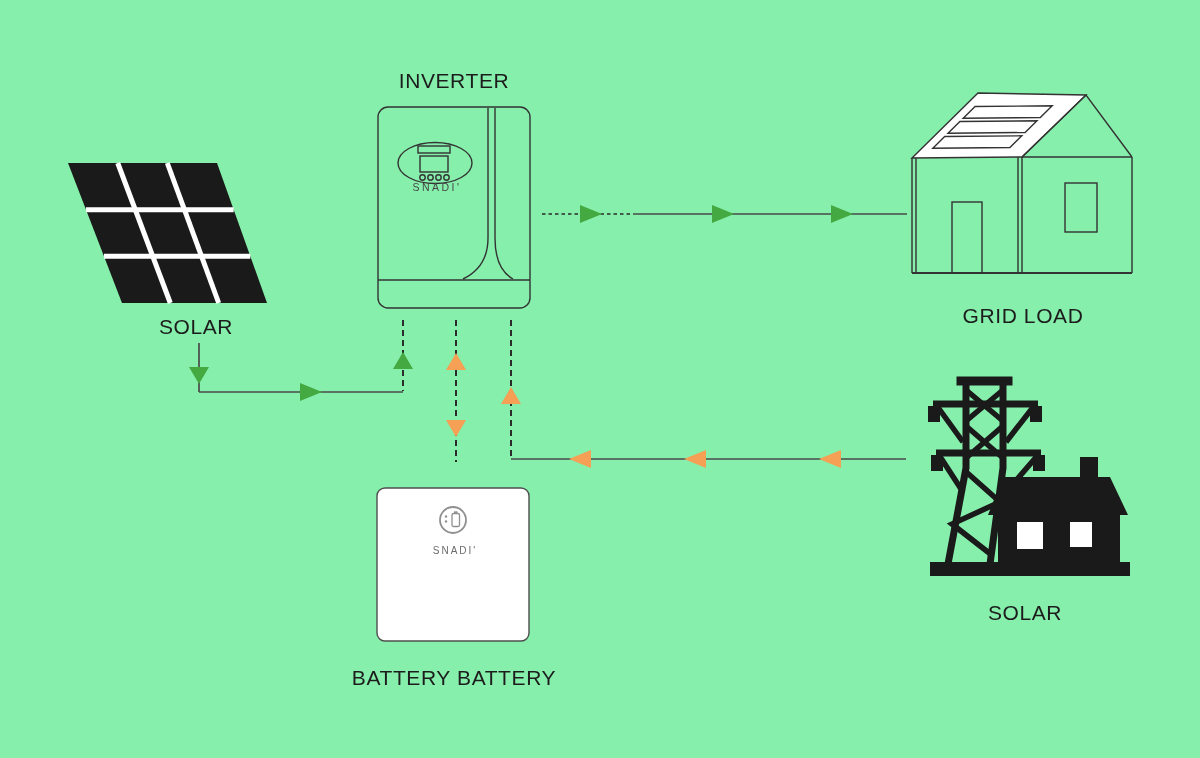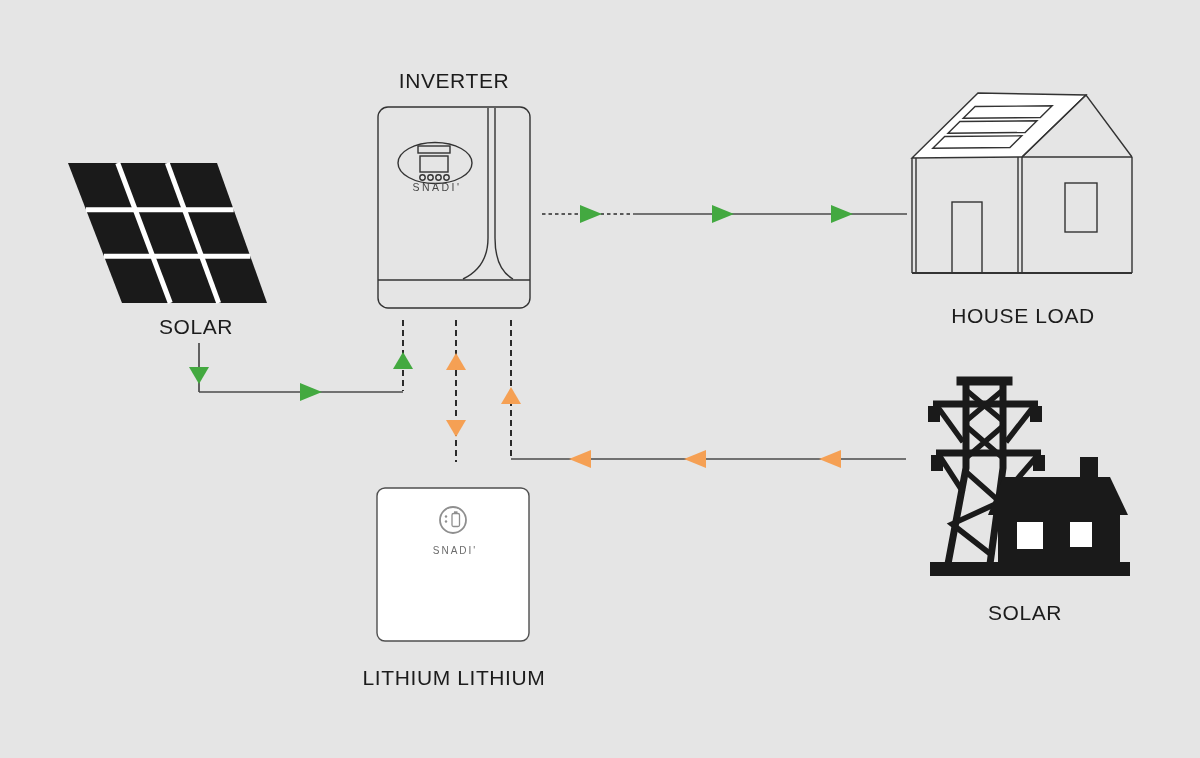--- a/index.html
+++ b/index.html
@@ -1,17 +1,17 @@
 <!DOCTYPE html>
 <html style="--flow-green: #43a940; --flow-orange: #f5a054; --connector: #4a4a4a; --outline: #333333; --silhouette: #1a1a1a; --label-text: #1c1c1c;"><head>
 <meta charset="utf-8">
 <style>
   html,body{margin:0;padding:0;background:#ffffff;}
   #stage{
-    position:relative;width:1200px;height:758px;background:#e5e5e5;overflow:hidden;
+    position:relative;width:1200px;height:758px;background:#86efac;overflow:hidden;
     font-family:"Liberation Sans",sans-serif;
   }
   svg{position:absolute;left:0;top:0;}
   .node-label{
     position:absolute;transform:translateX(-50%);
     font-size:21px;letter-spacing:0.6px;color:var(--label-text,#1c1c1c);
     white-space:nowrap;font-weight:400;
   }
   .brand-label{
     position:absolute;transform:translateX(-50%);
@@ -145,20 +145,20 @@
       <line class="line-solid" x1="511" y1="459" x2="906" y2="459"></line>
       <polygon class="arrow-orange" points="501,404 521,404 511,387"></polygon>
       <polygon class="arrow-orange" points="591,450 591,468 569,459"></polygon>
       <polygon class="arrow-orange" points="706,450 706,468 684,459"></polygon>
       <polygon class="arrow-orange" points="841,450 841,468 819,459"></polygon>
     </g>
   </svg>
 
   <div class="node-label" style="left:454px;top:69px;">INVERTER</div>
   <div class="node-label" style="left:196px;top:315px;text-align:right;">SOLAR</div>
-  <div class="node-label" style="left:1023px;top:304px;">HOUSE LOAD</div>
+  <div class="node-label" style="left:1023px;top:304px;">GRID LOAD</div>
   <div class="node-label" style="left:1025px;top:601px;">SOLAR</div>
-  <div class="node-label" style="left:454px;top:666px;">LITHIUM LITHIUM</div>
+  <div class="node-label" style="left:454px;top:666px;">BATTERY BATTERY</div>
 
   <div class="brand-label" style="left:437px;top:181px;">SNADI'</div>
   <div class="brand-label gray" style="left:455px;top:545px;">SNADI'</div>
 
 </div>
 
 </body></html>

